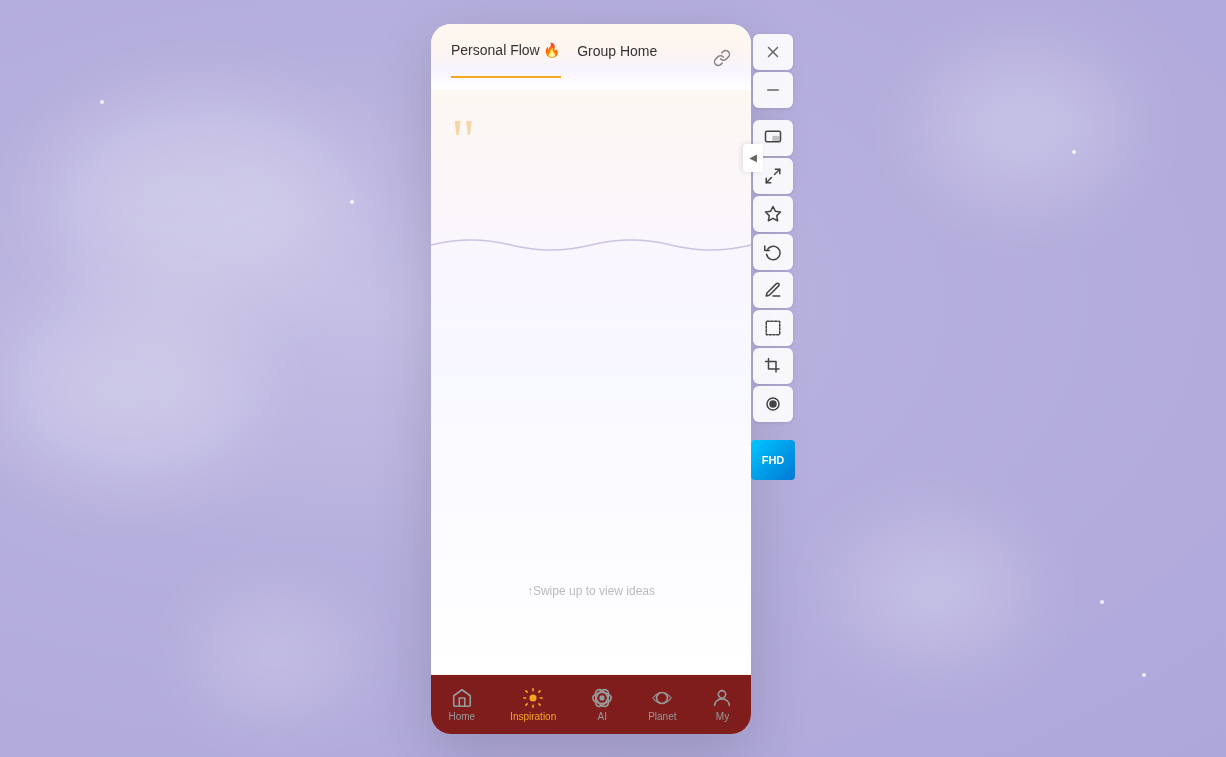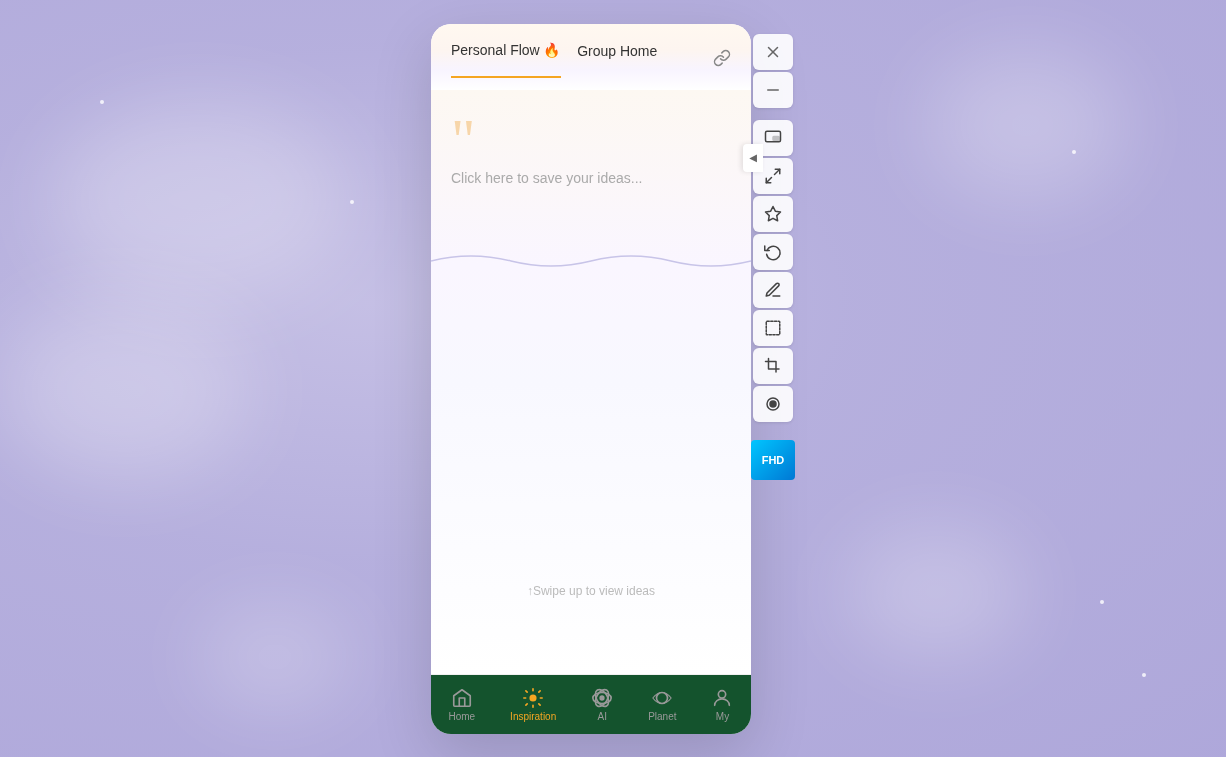--- a/index.html
+++ b/index.html
@@ -147,21 +147,21 @@
       left: 0;
       right: 0;
       text-align: center;
       font-size: 12px;
       color: #bbb;
     }
 
     
     .bottom-nav {
       height: 60px;
-      background: #14532d;
+      background: #7f1d1d;
       border-top: 1px solid #f0f0f0;
       display: flex;
       align-items: center;
       justify-content: space-around;
       flex-shrink: 0;
     }
 
     .nav-item {
       display: flex;
       flex-direction: column;
@@ -315,21 +315,20 @@
           <svg viewBox="0 0 24 24" fill="none" stroke="currentColor" stroke-width="2" stroke-linecap="round" stroke-linejoin="round">
             <path d="M10 13a5 5 0 0 0 7.54.54l3-3a5 5 0 0 0-7.07-7.07l-1.72 1.71"></path>
             <path d="M14 11a5 5 0 0 0-7.54-.54l-3 3a5 5 0 0 0 7.07 7.07l1.71-1.71"></path>
           </svg>
         </div>
       </div>
     </div>
 
     <div class="app-content">
       <div class="quote-mark">"</div>
-      <div class="save-prompt">Click here to save your ideas...</div>
 
       <div class="wave-divider">
         <svg viewBox="0 0 320 30" xmlns="http://www.w3.org/2000/svg" preserveAspectRatio="none">
           <path d="M0 15 Q40 5 80 15 Q120 25 160 15 Q200 5 240 15 Q280 25 320 15" fill="none" stroke="#c8c4e8" stroke-width="1.5"></path>
         </svg>
       </div>
 
       <div class="swipe-hint">↑Swipe up to view ideas</div>
     </div>
 

